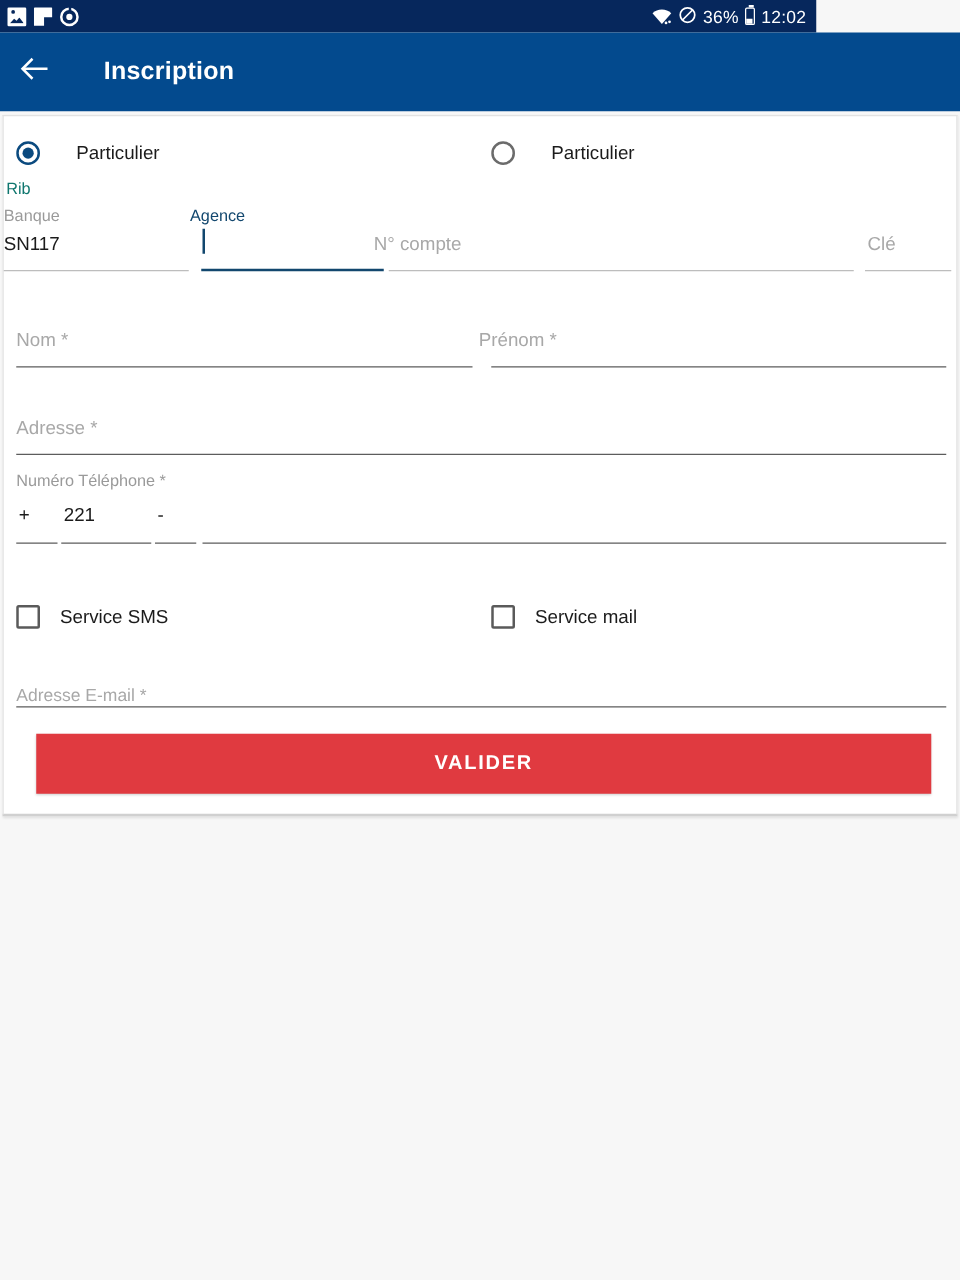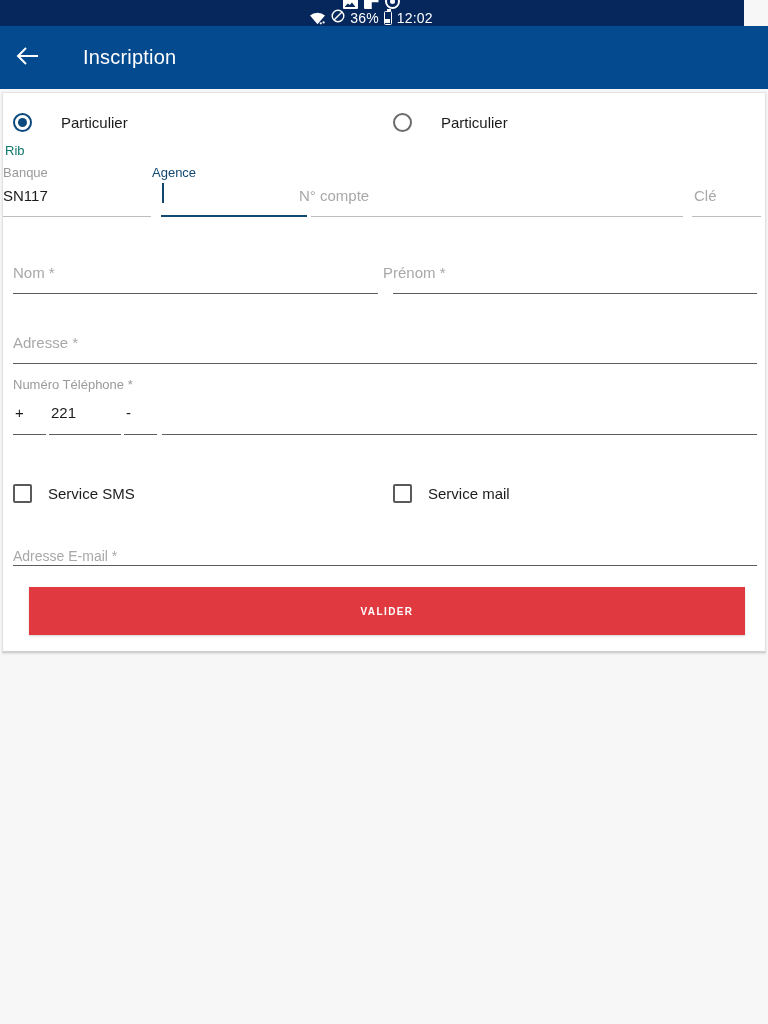--- a/index.html
+++ b/index.html
@@ -5,25 +5,24 @@
   * { margin:0; padding:0; box-sizing:border-box; }
   html, body {
     width:768px; height:1024px;
     background:#f7f7f7;
     font-family:"Liberation Sans", sans-serif;
     overflow:hidden;
   }
 
   
   .statusbar{
-    position:absolute; top:0; left:0; width:744px; height:26px;
+    position:absolute; top:0; left:0; width:653px; height:26px;
     background:#06275c; color:#ffffff;
-    display:flex; align-items:center; justify-content:flex-end;
+    display:flex; align-items:center; justify-content:space-between;
     padding:0 8px 0 6px;
-    flex-direction:column;
   }
   .sb-left{ display:flex; align-items:center; gap:6px; }
   .sb-right{ display:flex; align-items:center; gap:5px; font-size:14px; letter-spacing:.2px;}
   .sb-ico{ width:15px; height:15px; display:inline-block; position:relative; }
 
   
   .ic-photo{ background:#ffffff; border-radius:1px; }
   .ic-photo::before{
     content:""; position:absolute; left:2px; right:2px; bottom:2px; height:6px;
     background:#06275c;
@@ -56,21 +55,21 @@
   
   .appbar{
     position:absolute; top:26px; left:0; width:768px; height:63px;
     background:#034a8e; display:flex; align-items:center;
   }
   .backbtn{
     width:56px; height:63px; display:flex; align-items:center; justify-content:center;
     cursor:pointer;
   }
   .appbar-title{
-    color:#ffffff; font-size:20px; font-weight:normal; letter-spacing:.2px;
+    color:#ffffff; font-size:20px; font-weight:bold; letter-spacing:.2px;
     margin-left:27px;
   }
 
   
   .card{
     position:absolute; top:92px; left:2px; width:764px; height:561px;
     background:#ffffff;
     border:1px solid #e2e2e2;
     border-bottom:2px solid #d0d0d0;
     box-shadow:0 1px 2px rgba(0,0,0,.10);
@@ -106,21 +105,21 @@
   
   .rib-label{ position:absolute; top:50px; left:2px; font-size:13px; color:#0f766e; }
 
   
   .rib-row{ position:absolute; top:72px; left:0; width:764px; height:50px; }
 
   
   .validate{
     position:absolute; left:26px; top:494px; width:716px; height:48px;
     background:#e03a40; border:none; color:#ffffff;
-    font-size:10px; font-weight:bold; letter-spacing:1.4px;
+    font-size:16px; font-weight:bold; letter-spacing:1.4px;
     font-family:"Liberation Sans", sans-serif;
     cursor:pointer; box-shadow:0 1px 2px rgba(0,0,0,.18);
   }
 
   
   .cbx-row{ position:absolute; top:391px; left:0; width:764px; height:26px; }
   .cbx-opt{ position:absolute; display:flex; align-items:center; cursor:pointer; }
   .cbx-opt.c1{ left:10px; }
   .cbx-opt.c2{ left:390px; }
   .cbx{ width:19px; height:19px; border:2px solid #5a5a5a; border-radius:2px; flex:0 0 auto; }

